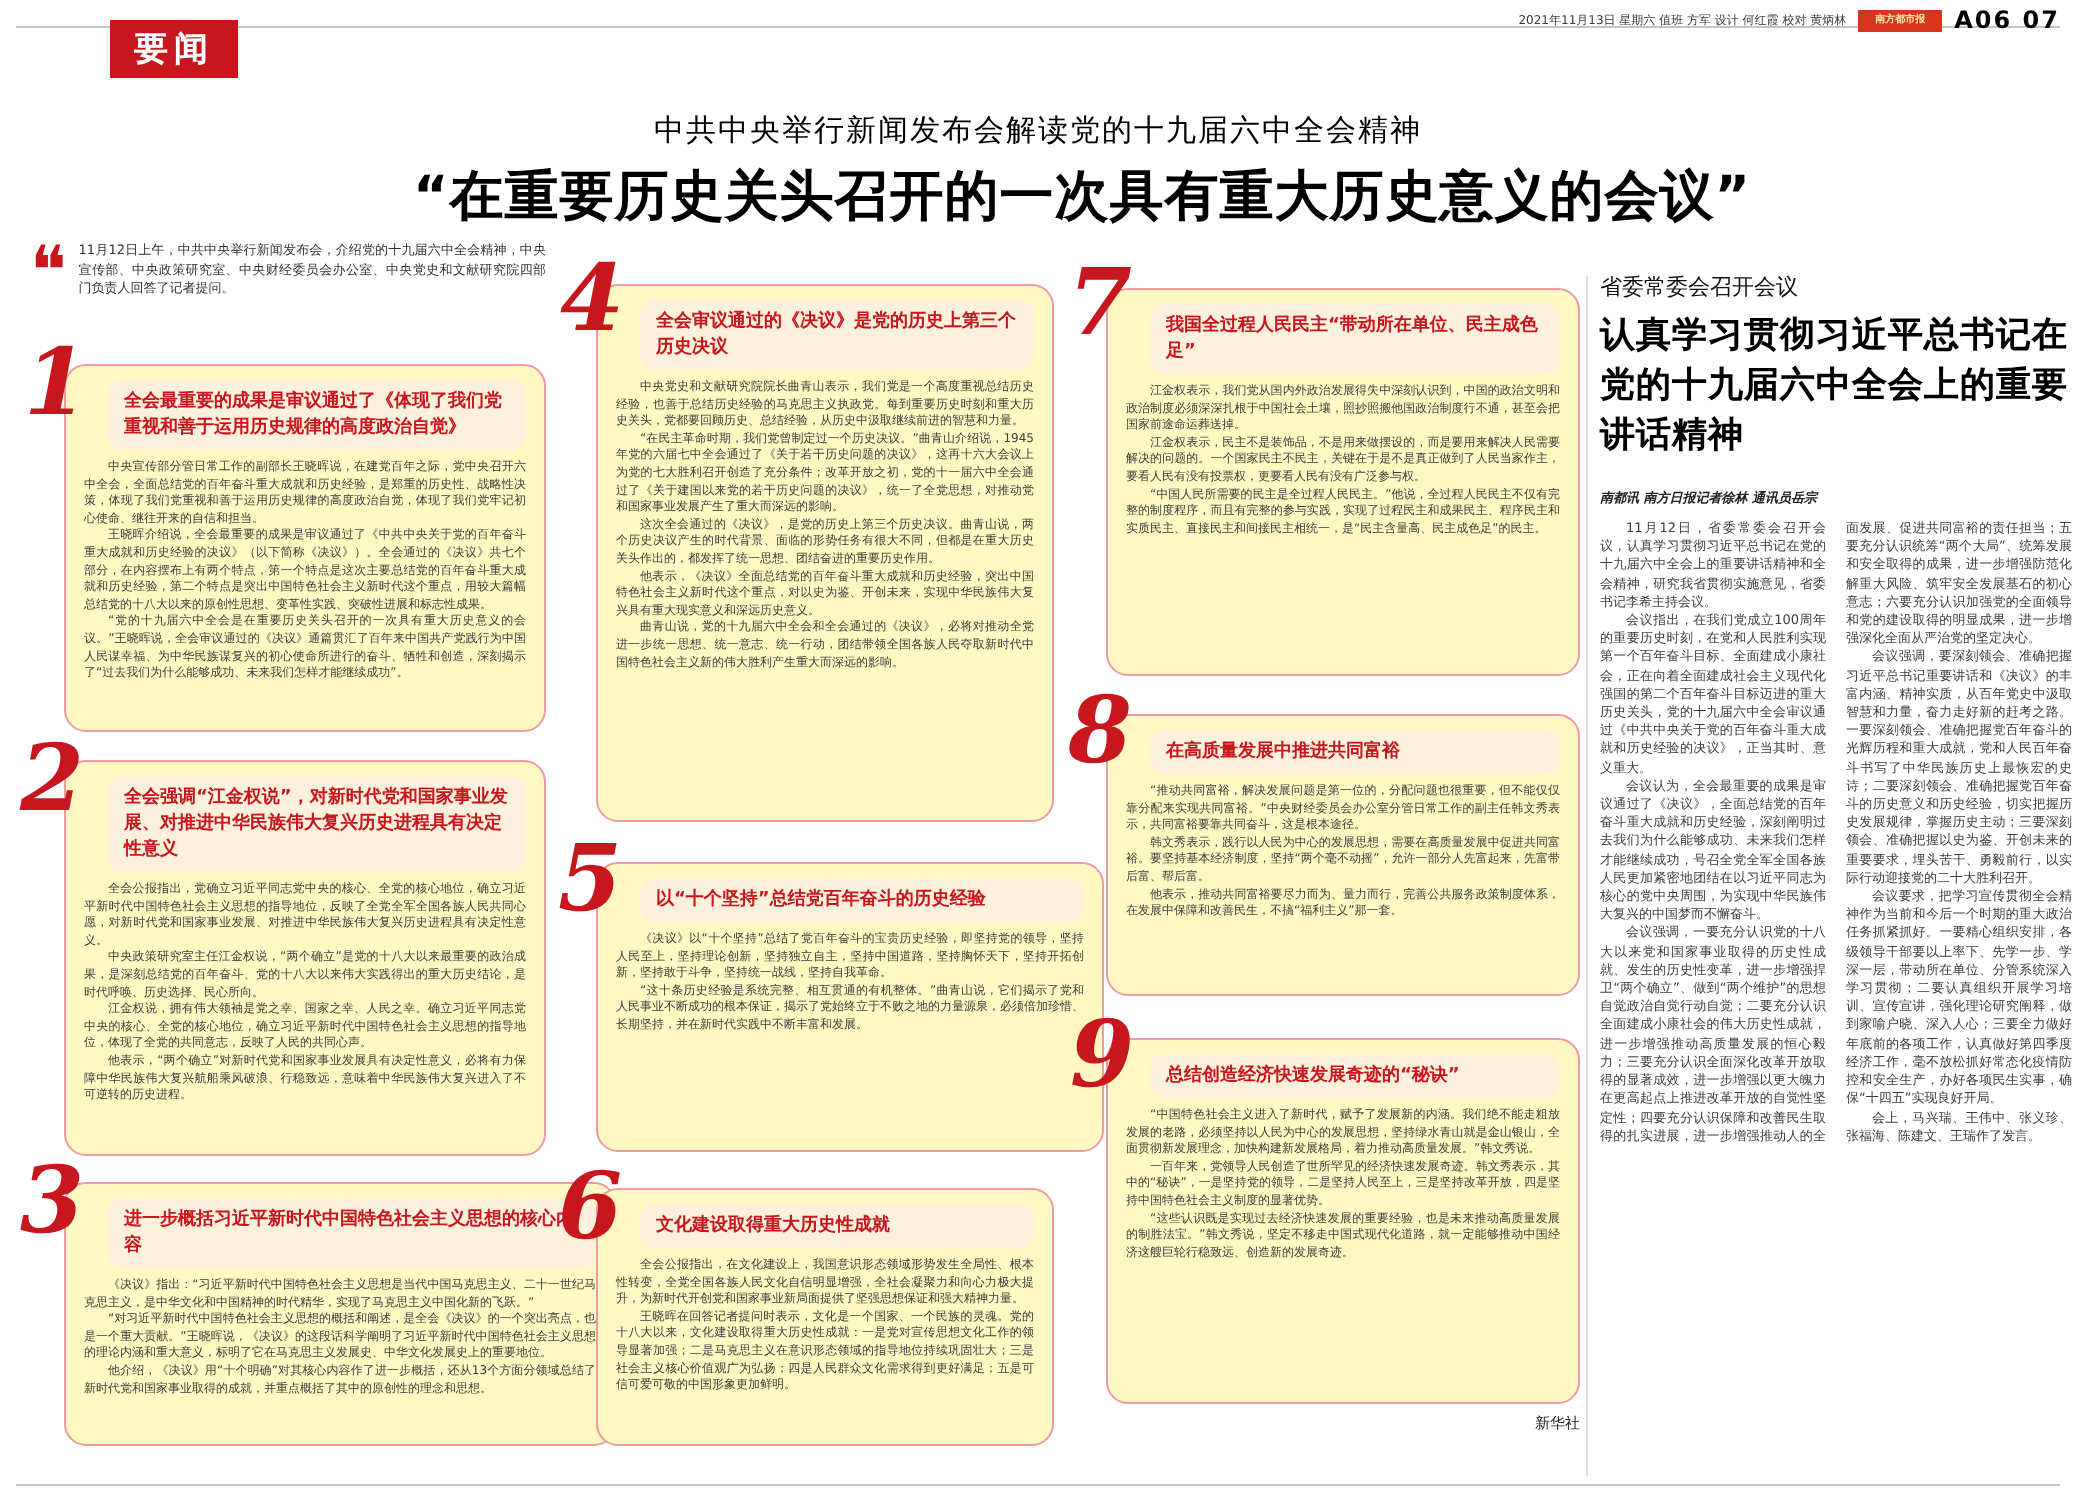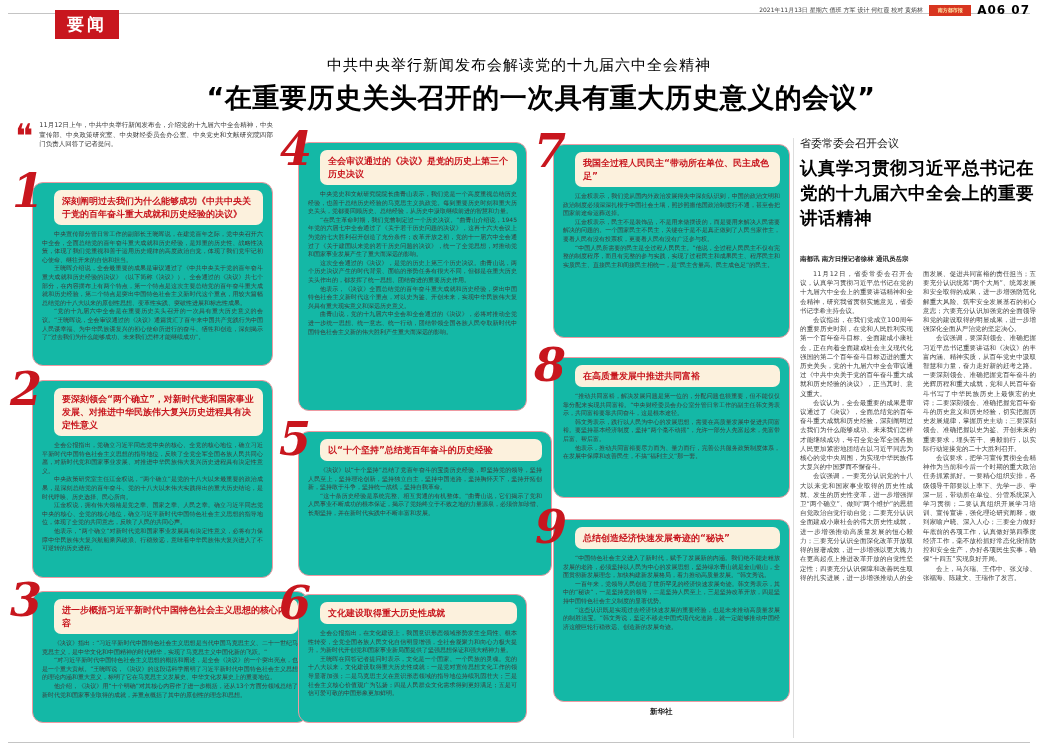--- a/index.html
+++ b/index.html
@@ -21,32 +21,32 @@
   .headline{font-size:27px;font-weight:800;color:#000;margin-top:5px;letter-spacing:0.5px;padding-left:44px;}
   
   .intro{position:absolute;left:15px;top:121px;width:258px;}
   .quote-glyph{float:left;font-size:34px;line-height:30px;color:#c8161e;
         font-family:"DejaVu Serif","Liberation Serif",serif;margin-right:6px;}
   .intro-text{font-size:6.5px;line-height:9.5px;color:#333;text-align:justify;}
   
   .num{position:absolute;font-family:"DejaVu Serif","Liberation Serif",serif;font-style:italic;
         font-weight:700;font-size:46px;line-height:1;color:#c8161e;z-index:3;}
   .card{position:absolute;box-sizing:border-box;border:1px solid #ee9aa2;border-radius:11px;
-        background:#14b8a6;padding:0 9px 6px 9px;z-index:2;overflow:hidden;}
+        background:#fef9c3;padding:0 9px 6px 9px;z-index:2;overflow:hidden;}
   .card-hd{margin:7px 0 5px 12px;background:#fcf1dd;border-radius:7px;padding:5px 8px 4px;
         color:#c8161e;font-weight:700;font-size:9px;line-height:13px;}
   .card p{margin:0;text-indent:2em;font-size:6px;line-height:8.6px;color:#3c3c3c;text-align:justify;}
-  .agency-credit{position:absolute;left:650px;top:707px;width:140px;text-align:left;
-        font-size:7.5px;font-weight:700;color:#222;}
+  .agency-credit{position:absolute;left:650px;top:707px;width:140px;text-align:right;
+        font-size:7.5px;font-weight:400;color:#222;}
   
   .vrule{position:absolute;left:793px;top:138px;width:1px;height:600px;background:#ddd;}
   .side{position:absolute;left:800px;top:136px;width:236px;}
   .side-kicker{font-size:11px;color:#111;margin-bottom:5px;}
   .side-title{font-size:17.5px;font-weight:800;line-height:25px;color:#000;letter-spacing:0.5px;}
-  .side-byline{font-size:6.5px;font-weight:700;color:#222;margin-top:24px;}
+  .side-byline{font-size:6.5px;font-weight:700;color:#222;margin-top:14px;font-style:italic;}
   .side-body{margin-top:6px;height:492px;overflow:hidden;column-count:2;column-gap:10px;}
   .side-body p{margin:0;text-indent:2em;font-size:6.5px;line-height:9.2px;color:#3c3c3c;text-align:justify;}
 </style>
 </head>
 <body>
 
 <div class="page">
 
   <div class="rule" style="left:8px;top:13px;width:1022px;height:1px;"></div>
   <div class="section-label">要闻</div>
@@ -61,29 +61,29 @@
     <div class="headline">“在重要历史关头召开的一次具有重大历史意义的会议”</div>
   </div>
 
   <div class="intro">
     <span class="quote-glyph">❝</span>
     <div class="intro-text">11月12日上午，中共中央举行新闻发布会，介绍党的十九届六中全会精神，中央宣传部、中央政策研究室、中央财经委员会办公室、中央党史和文献研究院四部门负责人回答了记者提问。</div>
   </div>
 
   <span class="num" style="left:12px;top:168px;">1</span>
   <div class="card" style="left:32px;top:182px;width:241px;min-height:184px;">
-    <div class="card-hd">深刻阐明过去我们为什么能够成功《中共中央关于党的百年奋斗重大成就和历史经验的决议》</div>
+    <div class="card-hd">全会最重要的成果是审议通过了《体现了我们党重视和善于运用历史规律的高度政治自觉》</div>
     <p>中央宣传部分管日常工作的副部长王晓晖说，在建党百年之际，党中央召开六中全会，全面总结党的百年奋斗重大成就和历史经验，是郑重的历史性、战略性决策，体现了我们党重视和善于运用历史规律的高度政治自觉，体现了我们党牢记初心使命、继往开来的自信和担当。</p>
     <p>王晓晖介绍说，全会最重要的成果是审议通过了《中共中央关于党的百年奋斗重大成就和历史经验的决议》（以下简称《决议》）。全会通过的《决议》共七个部分，在内容摆布上有两个特点，第一个特点是这次主要总结党的百年奋斗重大成就和历史经验，第二个特点是突出中国特色社会主义新时代这个重点，用较大篇幅总结党的十八大以来的原创性思想、变革性实践、突破性进展和标志性成果。</p>
     <p>“党的十九届六中全会是在重要历史关头召开的一次具有重大历史意义的会议。”王晓晖说，全会审议通过的《决议》通篇贯汇了百年来中国共产党践行为中国人民谋幸福、为中华民族谋复兴的初心使命所进行的奋斗、牺牲和创造，深刻揭示了“过去我们为什么能够成功、未来我们怎样才能继续成功”。</p>
   </div>
 
   <span class="num" style="left:10px;top:366px;">2</span>
   <div class="card" style="left:32px;top:380px;width:241px;min-height:198px;">
-    <div class="card-hd">要深刻领会“两个确立”，对新时代党和国家事业发展、对推进中华民族伟大复兴历史进程具有决定性意义</div>
+    <div class="card-hd">全会强调“江金权说”，对新时代党和国家事业发展、对推进中华民族伟大复兴历史进程具有决定性意义</div>
     <p>全会公报指出，党确立习近平同志党中央的核心、全党的核心地位，确立习近平新时代中国特色社会主义思想的指导地位，反映了全党全军全国各族人民共同心愿，对新时代党和国家事业发展、对推进中华民族伟大复兴历史进程具有决定性意义。</p>
     <p>中央政策研究室主任江金权说，“两个确立”是党的十八大以来最重要的政治成果，是深刻总结党的百年奋斗、党的十八大以来伟大实践得出的重大历史结论，是时代呼唤、历史选择、民心所向。</p>
     <p>江金权说，拥有伟大领袖是党之幸、国家之幸、人民之幸。确立习近平同志党中央的核心、全党的核心地位，确立习近平新时代中国特色社会主义思想的指导地位，体现了全党的共同意志，反映了人民的共同心声。</p>
     <p>他表示，“两个确立”对新时代党和国家事业发展具有决定性意义，必将有力保障中华民族伟大复兴航船乘风破浪、行稳致远，意味着中华民族伟大复兴进入了不可逆转的历史进程。</p>
   </div>
 
   <span class="num" style="left:10px;top:577px;">3</span>
   <div class="card" style="left:32px;top:591px;width:276px;min-height:132px;">
     <div class="card-hd">进一步概括习近平新时代中国特色社会主义思想的核心内容</div>
     <p>《决议》指出：“习近平新时代中国特色社会主义思想是当代中国马克思主义、二十一世纪马克思主义，是中华文化和中国精神的时代精华，实现了马克思主义中国化新的飞跃。”</p>

